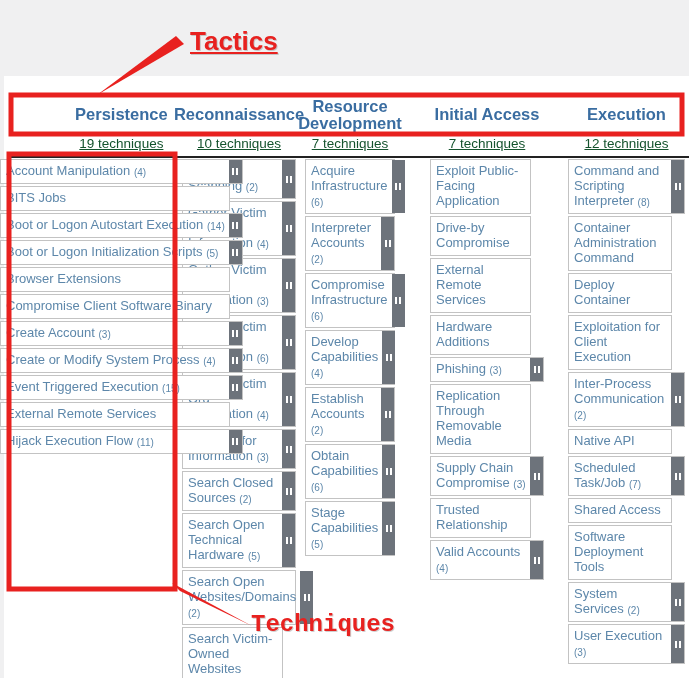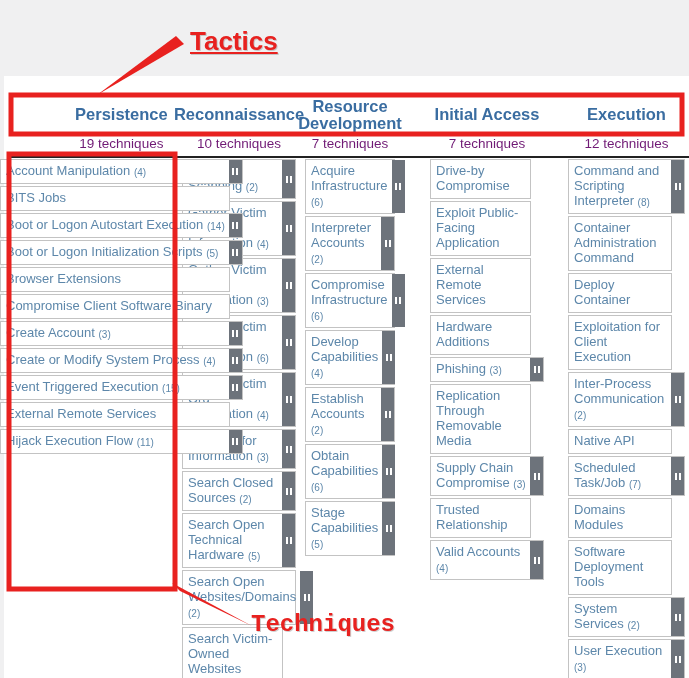--- a/index.html
+++ b/index.html
@@ -16,21 +16,21 @@
   .column:nth-of-type(2){left:182px;width:114px;}
   .column:nth-of-type(3){left:305px;width:90px;}
   .column:nth-of-type(4){left:430px;width:114px;}
   .column:nth-of-type(5){left:568px;width:117px;}
 
   .tactic-name{
     height:38px;display:flex;align-items:center;justify-content:center;
     text-align:center;font-weight:bold;font-size:16.5px;line-height:1.05;
     color:#3a6da1;cursor:pointer;
   }
-  .tactic-count{height:18px;margin-top:2px;text-align:center;font-size:13.5px;color:#701a75;}
+  .tactic-count{height:18px;margin-top:2px;text-align:center;font-size:13.5px;color:#14532d;text-decoration:underline;}
   .header-divider{position:absolute;left:8px;right:0;top:156px;border-top:2px solid #222;}
 
   .cells{margin-top:5px;display:flex;flex-direction:column;gap:2px;}
   .cell{
     display:flex;align-items:stretch;background:#fff;
     border:1px solid #c3c3c3;box-sizing:border-box;cursor:pointer;
   }
   .cell.no-subs{width:calc(100% - 13px);}
   .cell-text{
     flex:1;padding:3px 4px 4px 5px;font-size:13px;line-height:15px;color:#5d87aa;
@@ -184,24 +184,24 @@
               <i></i>
             </span>
           </div>
         </div>
     </div>
       <div class="column">
       <div class="tactic-name">Initial Access</div>
       <div class="tactic-count">7 techniques</div>
       <div class="cells">
           <div class="cell no-subs">
+      <span class="cell-text"><span class="cell-name">Exploit Public-Facing Application</span> <span class="cell-count"></span></span>
+    </div>
+          <div class="cell no-subs">
       <span class="cell-text"><span class="cell-name">Drive-by Compromise</span> <span class="cell-count"></span></span>
-    </div>
-          <div class="cell no-subs">
-      <span class="cell-text"><span class="cell-name">Exploit Public-Facing Application</span> <span class="cell-count"></span></span>
     </div>
           <div class="cell no-subs">
       <span class="cell-text"><span class="cell-name">External Remote Services</span> <span class="cell-count"></span></span>
     </div>
           <div class="cell no-subs">
       <span class="cell-text"><span class="cell-name">Hardware Additions</span> <span class="cell-count"></span></span>
     </div>
           <div class="cell">
       <span class="cell-text"><span class="cell-name">Phishing</span> <span class="cell-count">(3)</span></span>
     <span class="cell-handle">
@@ -262,21 +262,21 @@
       <span class="cell-text"><span class="cell-name">Native API</span> <span class="cell-count"></span></span>
     </div>
           <div class="cell">
       <span class="cell-text"><span class="cell-name">Scheduled Task/Job</span> <span class="cell-count">(7)</span></span>
     <span class="cell-handle">
               <i></i>
               <i></i>
             </span>
           </div>
           <div class="cell no-subs">
-      <span class="cell-text"><span class="cell-name">Domains Modules</span> <span class="cell-count"></span></span>
+      <span class="cell-text"><span class="cell-name">Shared Access</span> <span class="cell-count"></span></span>
     </div>
           <div class="cell no-subs">
       <span class="cell-text"><span class="cell-name">Software Deployment Tools</span> <span class="cell-count"></span></span>
     </div>
           <div class="cell">
       <span class="cell-text"><span class="cell-name">System Services</span> <span class="cell-count">(2)</span></span>
     <span class="cell-handle">
               <i></i>
               <i></i>
             </span>

